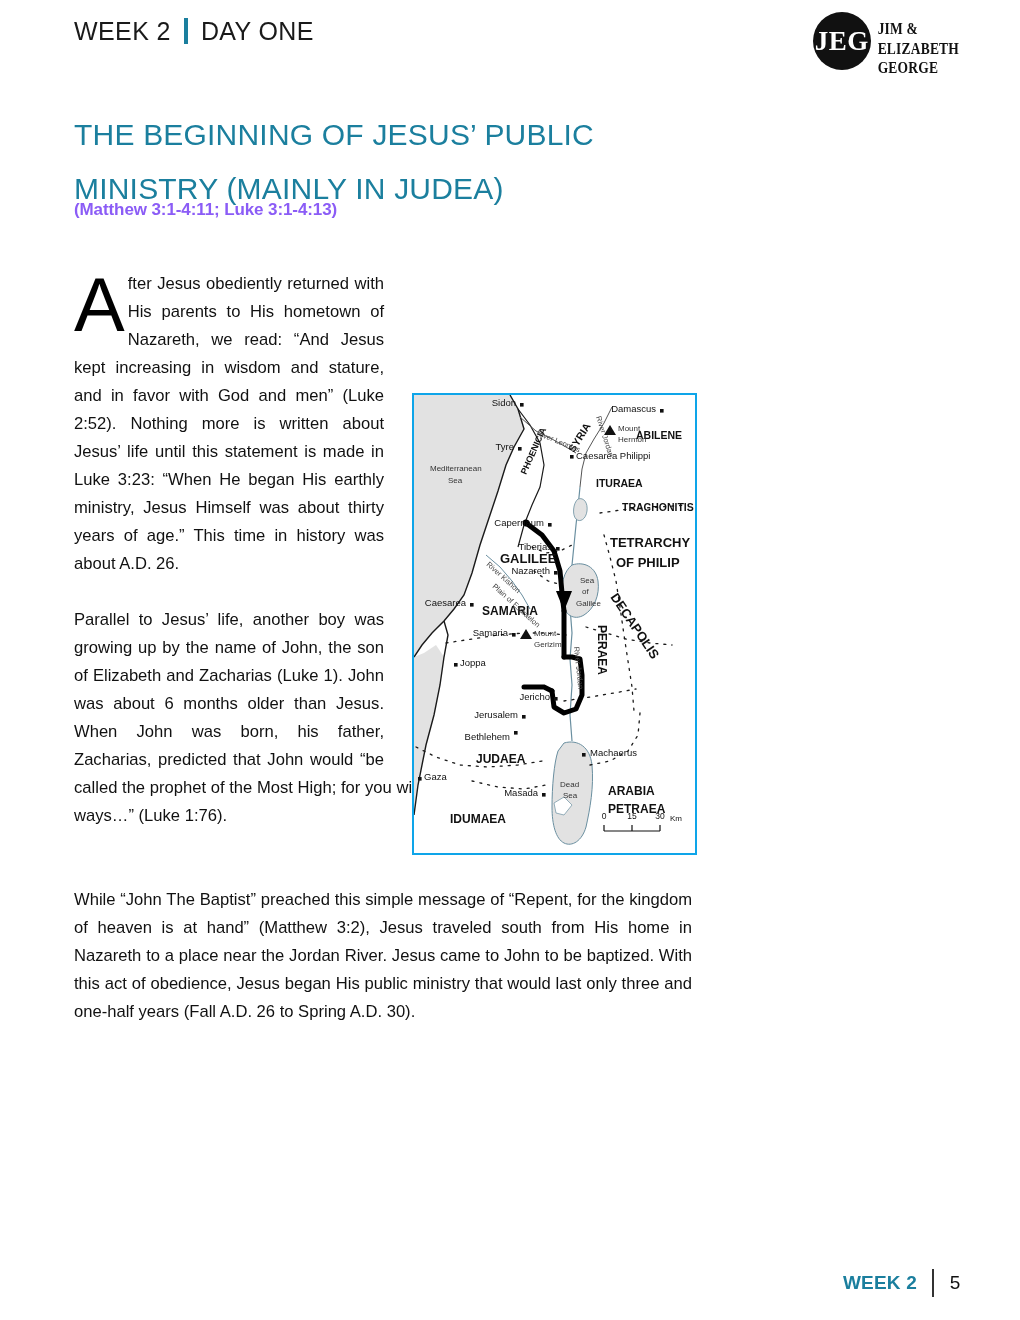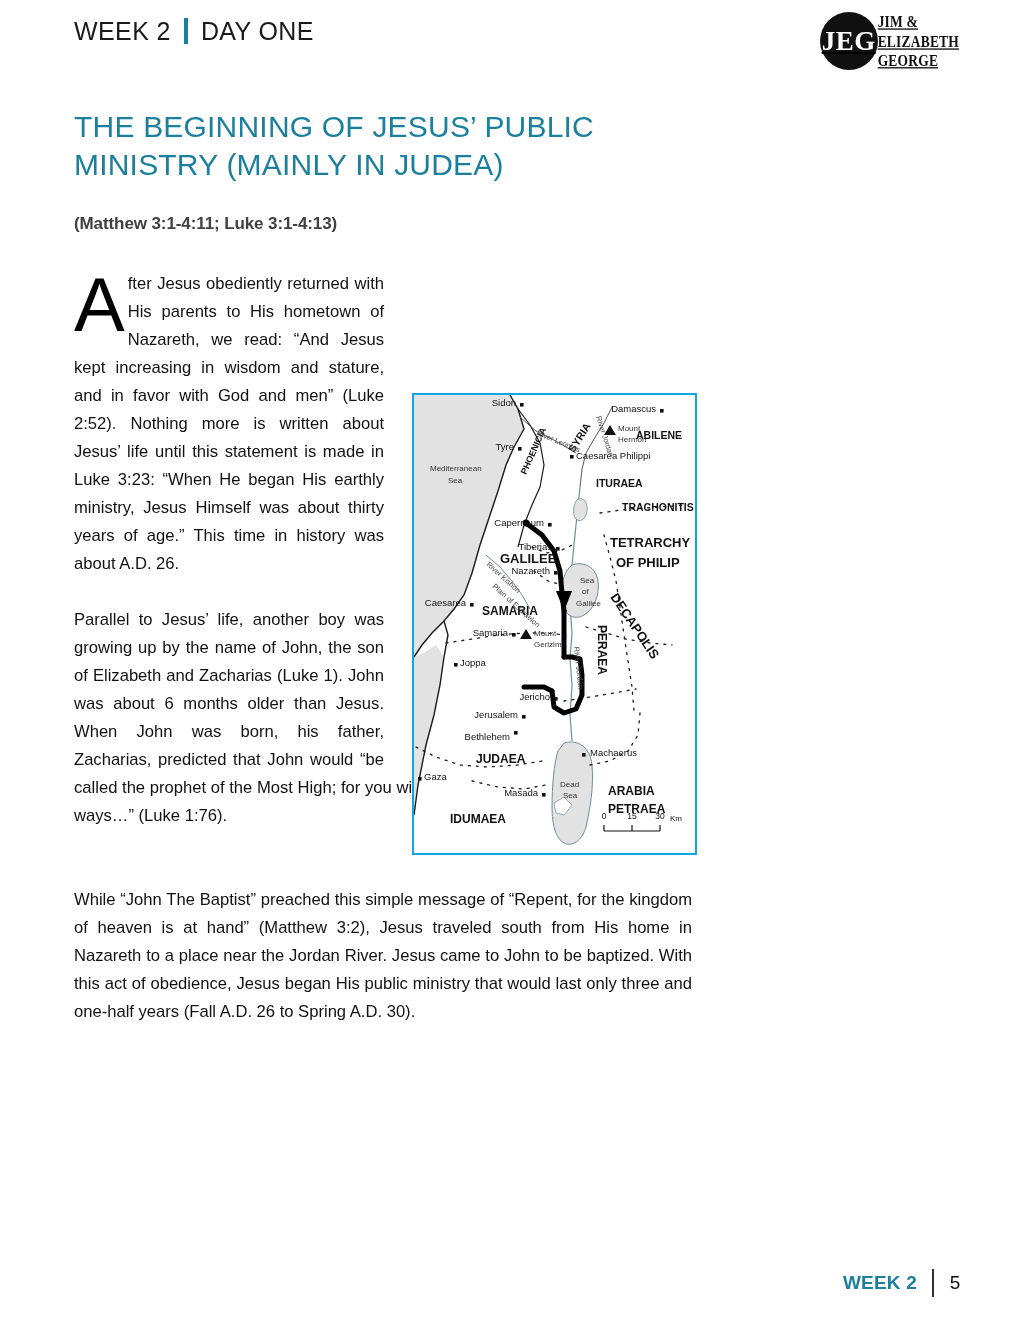--- a/index.html
+++ b/index.html
@@ -49,22 +49,22 @@
     background: #1b7f9e;
     flex: 0 0 auto;
   }
 
   
   .logo {
     position: absolute;
     right: 32px;
     top: 12px;
     display: flex;
-    align-items: center;
-    text-decoration: underline;
+    align-items: flex-end;
+    gap: 7px;
   }
   .logo-badge {
     width: 58px;
     height: 58px;
     border-radius: 50%;
     background: #111111;
     color: #ffffff;
     display: flex;
     align-items: center;
     justify-content: center;
@@ -87,35 +87,35 @@
     transform-origin: left center;
   }
 
   
   .title {
     position: absolute;
     left: 74px;
     top: 88px;
     width: 660px;
     font-size: 30px;
-    line-height: 38px;
+    line-height: 54px;
     color: #1b7f9e;
     font-weight: 400;
     letter-spacing: 0.2px;
   }
 
   
   .reference {
     position: absolute;
     left: 74px;
-    top: 214px;
+    top: 200px;
     font-size: 17px;
     font-weight: 700;
     letter-spacing: -0.1px;
-    color: #404040;
+    color: #8b5cf6;
   }
 
   
   .body-area {
     position: absolute;
     left: 74px;
     top: 270px;
     width: 618px;
     font-size: 16.6px;
     line-height: 28px;

